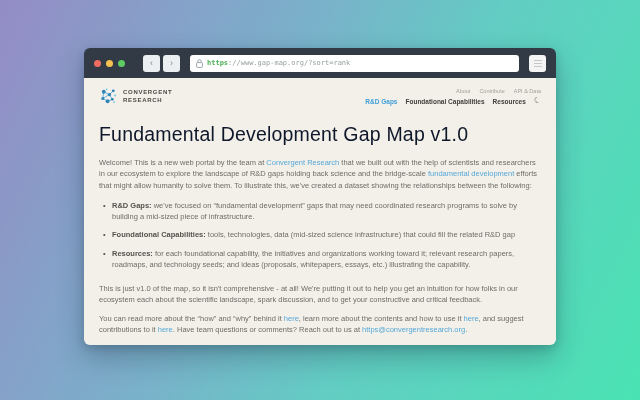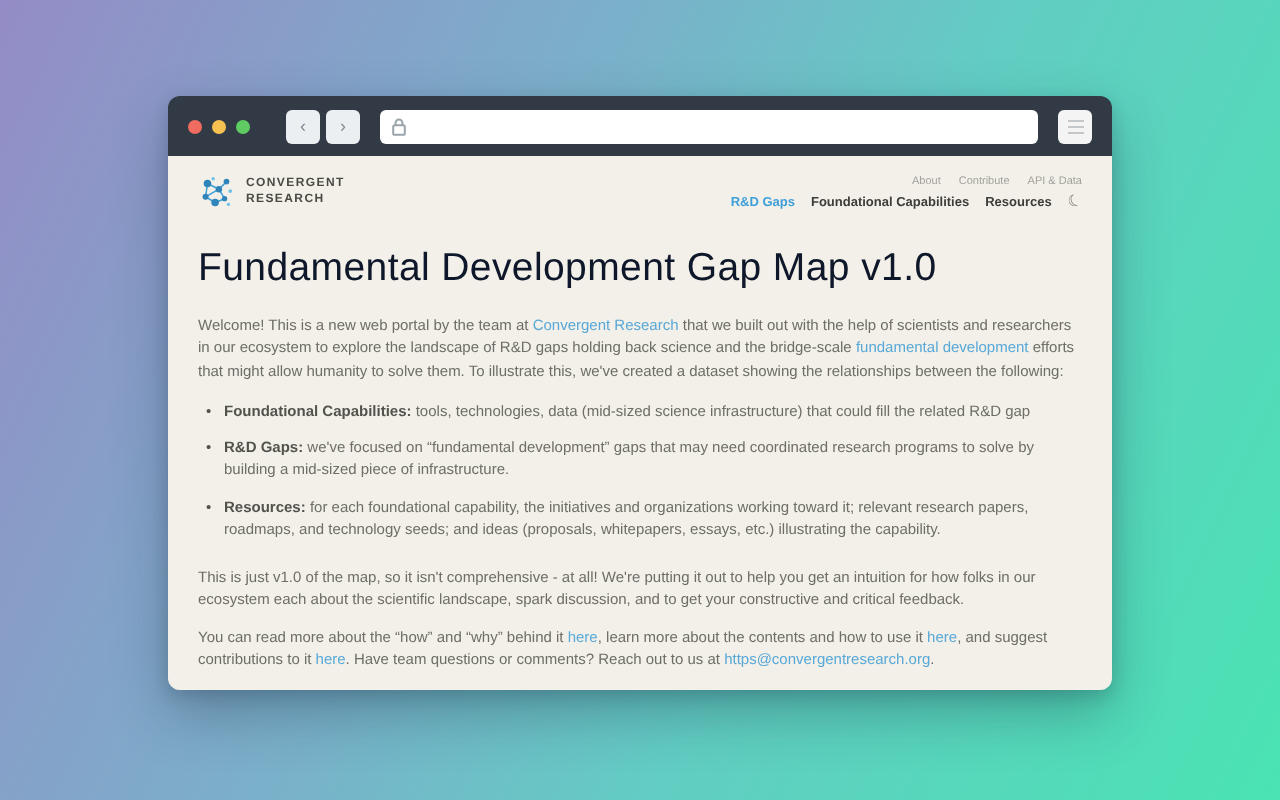--- a/index.html
+++ b/index.html
@@ -76,20 +76,21 @@
         <span>‹</span>
       </div>
     <div class="navbtn fwd">
         <span>›</span>
       </div>
     <div class="urlbar">
       <svg width="7" height="9" viewBox="0 0 7 9">
         <rect x="0.6" y="3.6" width="5.8" height="4.8" rx="0.8" fill="none" stroke="#9aa4ab" stroke-width="1"></rect>
         <path d="M1.8 3.6 V2.4 a1.7 1.7 0 0 1 3.4 0 V3.6" fill="none" stroke="#9aa4ab" stroke-width="1"></path>
       </svg>
+      <span class="url-text"><span class="scheme">https</span><span>://www.gap-map.org/?sort=rank</span></span>
     </div>
     <div class="menubtn">
       <i></i>
         <i></i>
         <i></i>
     </div>
   </div>
 
   <div class="page">
 
@@ -137,22 +138,22 @@
           <span class="moon">☾</span>
         </div>
       </div>
     </div>
 
     <h1 class="page-title">Fundamental Development Gap Map v1.0</h1>
 
     <p class="para"><span>Welcome! This is a new web portal by the team at </span><a class="lnk">Convergent Research</a><span> that we built out with the help of scientists and researchers in our ecosystem to explore the landscape of R&amp;D gaps holding back science and the bridge-scale </span><a class="lnk">fundamental development</a><span> efforts that might allow humanity to solve them. To illustrate this, we've created a dataset showing the relationships between the following:</span></p>
 
     <ul class="points">
+      <li><span class="b">R&amp;D Gaps:</span><span> we've focused on “fundamental development” gaps that may need coordinated research programs to solve by building a mid-sized piece of infrastructure.</span></li>
       <li><span class="b">Foundational Capabilities:</span><span> tools, technologies, data (mid-sized science infrastructure) that could fill the related R&amp;D gap</span></li>
-      <li><span class="b">R&amp;D Gaps:</span><span> we've focused on “fundamental development” gaps that may need coordinated research programs to solve by building a mid-sized piece of infrastructure.</span></li>
       <li><span class="b">Resources:</span><span> for each foundational capability, the initiatives and organizations working toward it; relevant research papers, roadmaps, and technology seeds; and ideas (proposals, whitepapers, essays, etc.) illustrating the capability.</span></li>
     </ul>
 
     <p class="para"><span>This is just v1.0 of the map, so it isn't comprehensive - at all! We're putting it out to help you get an intuition for how folks in our ecosystem each about the scientific landscape, spark discussion, and to get your constructive and critical feedback.</span></p>
 
     <p class="para"><span>You can read more about the “how” and “why” behind it </span><a class="lnk">here</a><span>, learn more about the contents and how to use it </span><a class="lnk">here</a><span>, and suggest contributions to it </span><a class="lnk">here</a><span>. Have team questions or comments? Reach out to us at </span><a class="lnk">https@convergentresearch.org</a><span>.</span></p>
 
   </div>
 </div>
 

